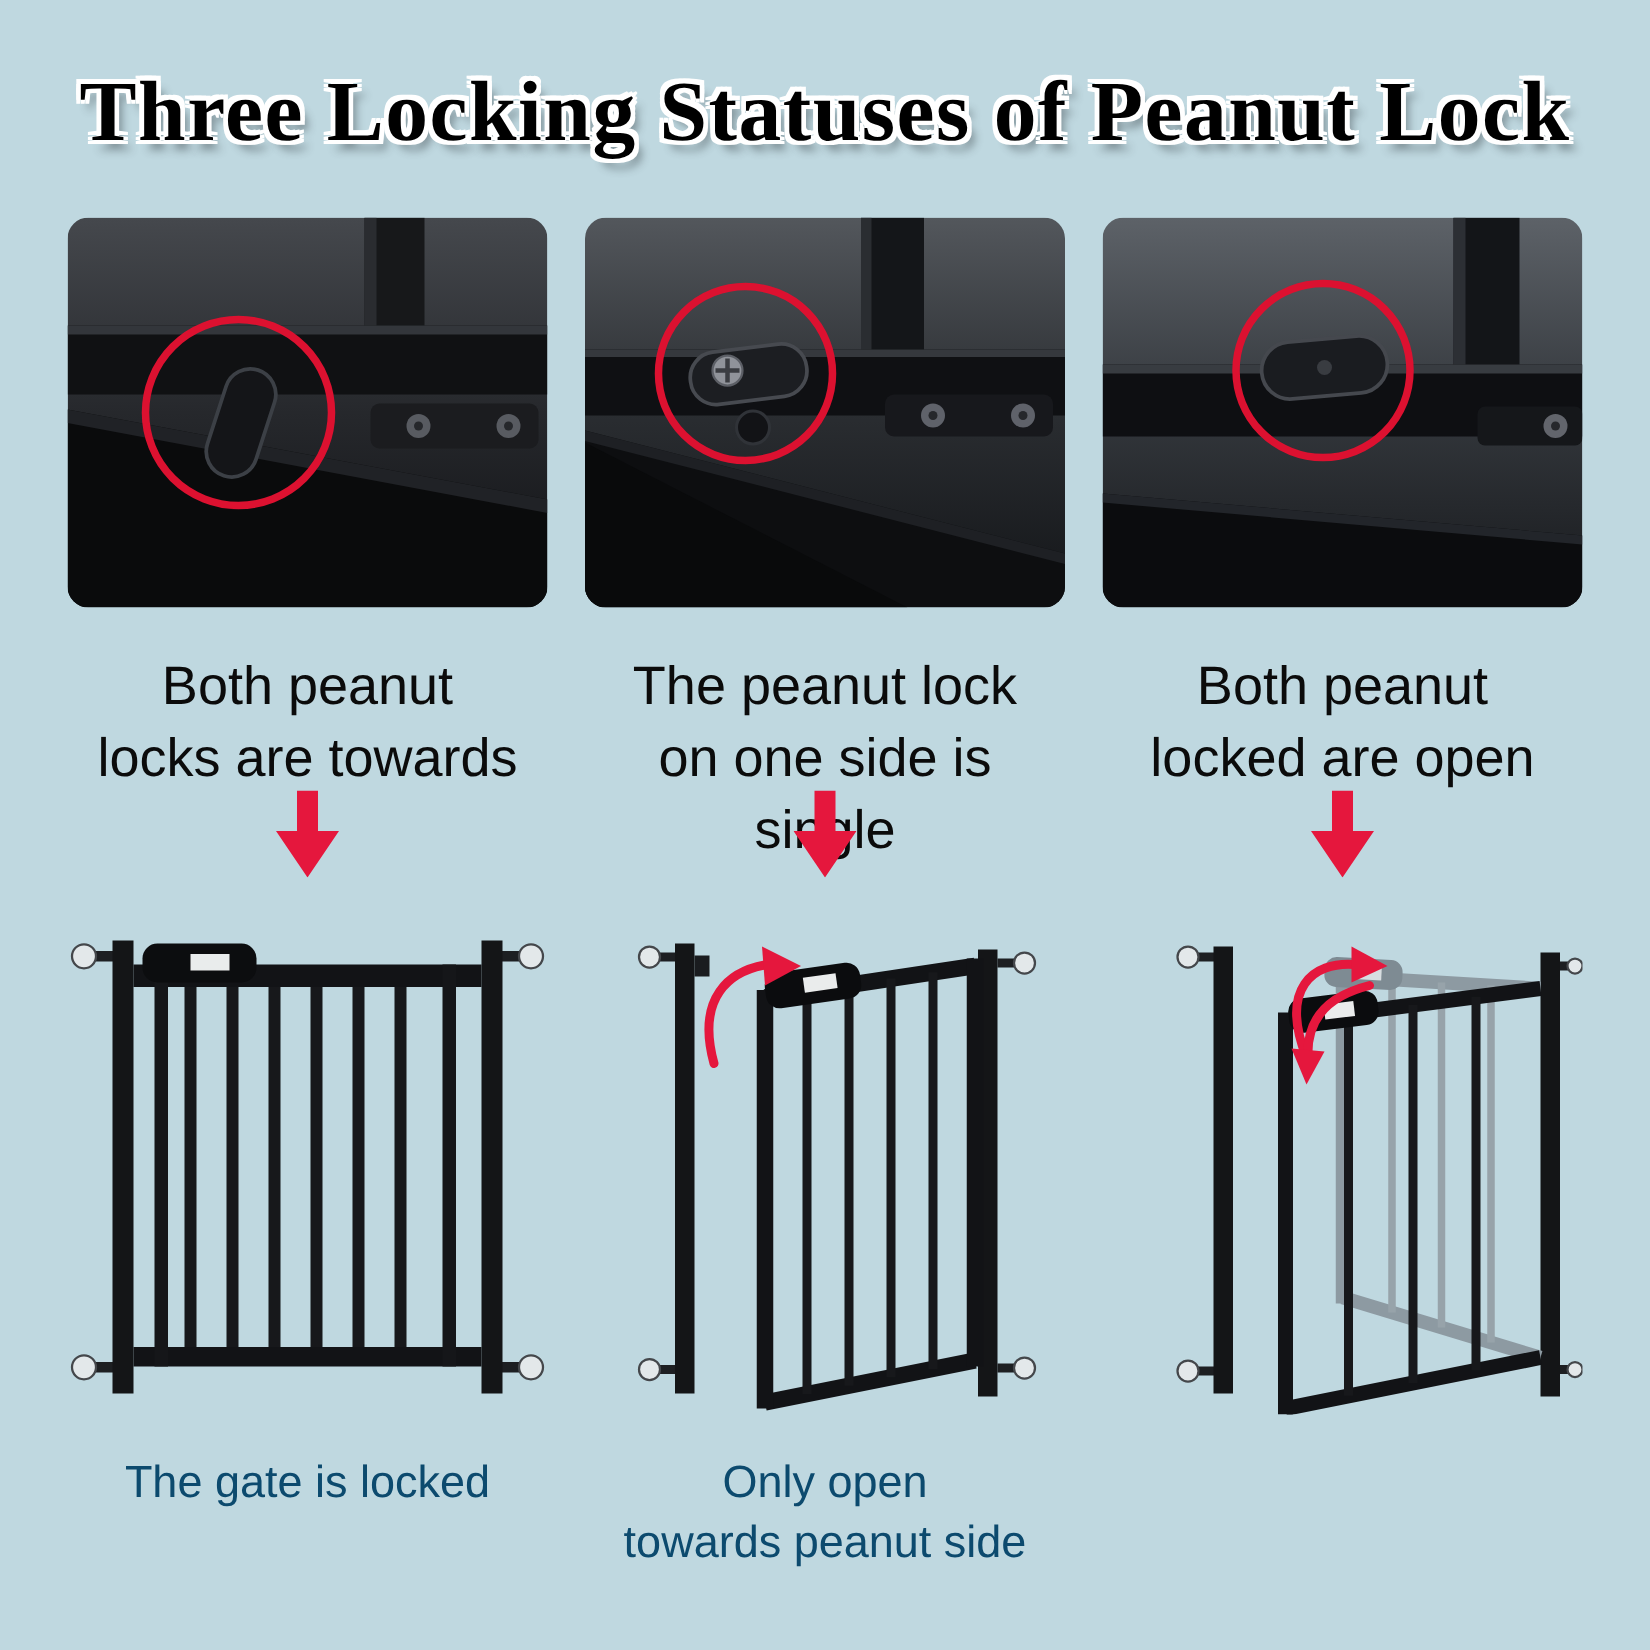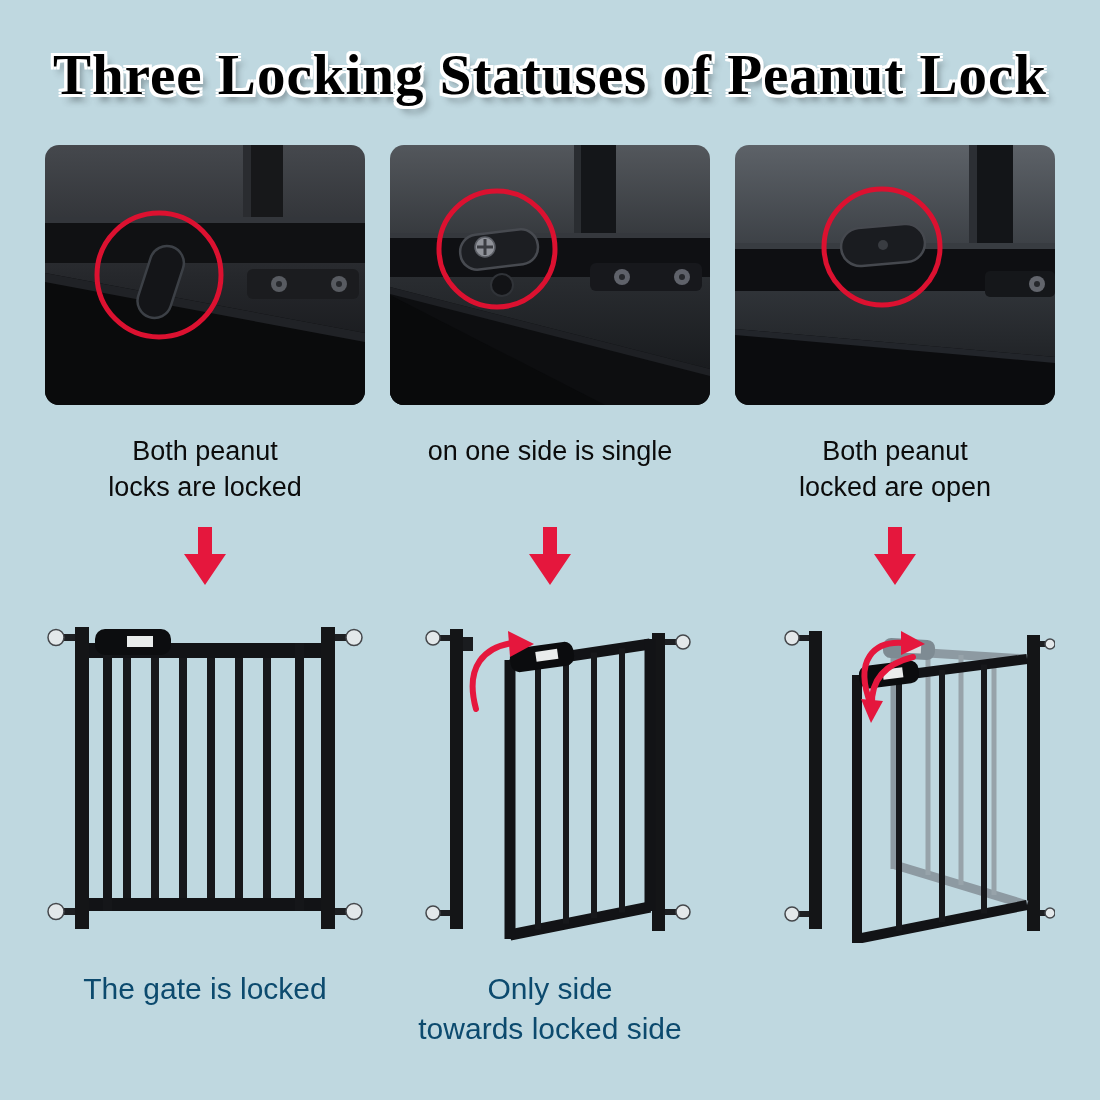--- a/index.html
+++ b/index.html
@@ -43,21 +43,21 @@
     border-radius: 14px;
     overflow: hidden;
     flex: 0 0 auto;
   }
   .photo svg { display: block; width: 320px; height: 260px; }
 
   .caption {
     margin: 28px 0 0 0;
     height: 80px;
     text-align: center;
-    font-size: 27px;
+    font-size: 36px;
     line-height: 1.34;
     color: #0b0b0b;
   }
   .caption span, .result span { display: block; }
 
   .arrow {
     margin-top: 14px;
     height: 58px;
     display: flex;
     justify-content: center;
@@ -110,21 +110,21 @@
           <polygon points="0,128 320,188 320,260 0,260" fill="#0a0b0c"></polygon>
           <polygon points="0,128 320,188 320,197 0,137" fill="#202226"></polygon>
           <g transform="rotate(18 116 136)">
             <rect x="99" y="100" width="34" height="74" rx="17" fill="#141518" stroke="#3c4046" stroke-width="2.5"></rect>
           </g>
           <circle cx="114" cy="130" r="62" fill="none" stroke="#dc1130" stroke-width="5"></circle>
         </svg>
       </div>
       <p class="caption">
         <span>Both peanut</span>
-        <span>locks are locked</span>
+        <span>locks are towards</span>
       </p>
       <div class="arrow">
         <svg viewBox="0 0 42 58">
             <polygon points="14,0 28,0 28,27 42,27 21,58 0,27 14,27" fill="#e5173d"></polygon>
           </svg>
       </div>
       <div class="gate">
         <svg viewBox="0 0 320 330">
           <rect x="10" y="21" width="22" height="7" fill="#1d1f22"></rect>
             <circle cx="11" cy="24.5" r="8" fill="#e3e8ea" stroke="#44474b" stroke-width="1.5"></circle>
@@ -188,20 +188,21 @@
           <circle cx="95" cy="102" r="10" fill="#90939a" stroke="#5c5f66" stroke-width="1.5"></circle>
           <g stroke="#3b3d42" stroke-width="3">
             <line x1="87" y1="102" x2="103" y2="102"></line>
               <line x1="95" y1="94" x2="95" y2="110"></line>
           </g>
           <circle cx="112" cy="140" r="11" fill="#121316" stroke="#303338" stroke-width="2"></circle>
           <circle cx="107" cy="104" r="58" fill="none" stroke="#dc1130" stroke-width="5"></circle>
         </svg>
       </div>
       <p class="caption">
+        <span>The peanut lock</span>
         <span>on one side is single</span>
       </p>
       <div class="arrow">
         <svg viewBox="0 0 42 58">
             <polygon points="14,0 28,0 28,27 42,27 21,58 0,27 14,27" fill="#e5173d"></polygon>
           </svg>
       </div>
       <div class="gate">
         <svg viewBox="0 0 320 330">
           <rect x="42" y="22" width="20" height="6" fill="#1d1f22"></rect>
@@ -231,22 +232,22 @@
             <rect x="120" y="32" width="64" height="24" rx="9" fill="#0b0c0e"></rect>
             <rect x="146" y="38" width="22" height="10" fill="#eaecec"></rect>
           </g>
           <g>
             <path d="M 86,96 C 74,52 96,34 122,30" stroke="#e5173d" stroke-width="6" fill="none" stroke-linecap="round"></path>
             <polygon points="118,18 144,31 120,44" fill="#e5173d"></polygon>
           </g>
         </svg>
       </div>
       <p class="result">
-        <span>Only side</span>
-        <span>towards locked side</span>
+        <span>Only open</span>
+        <span>towards peanut side</span>
       </p>
     </section>
 
     <section class="column">
       <div class="photo">
         <svg viewBox="0 0 320 260">
           <defs>
             <linearGradient id="p3bg" x1="0" y1="0" x2="0" y2="1">
               <stop offset="0" stop-color="#5d6268"></stop>
               <stop offset="0.5" stop-color="#33373c"></stop>

